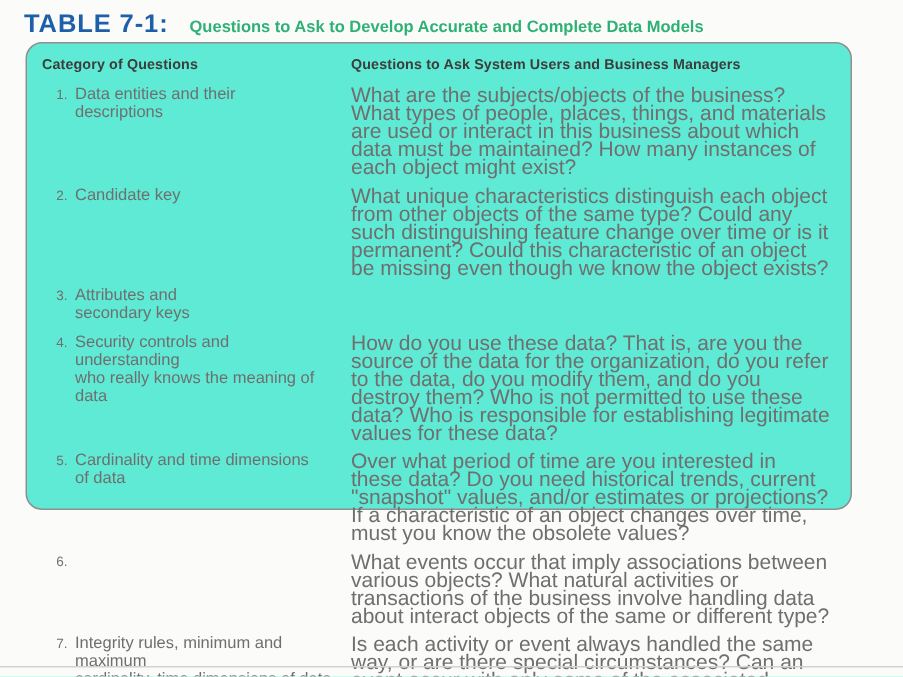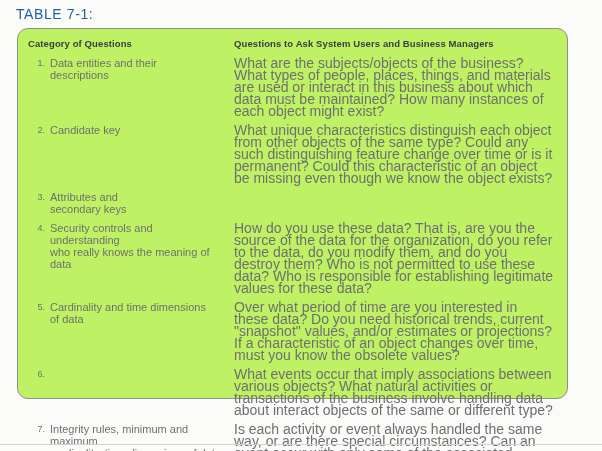--- a/index.html
+++ b/index.html
@@ -19,39 +19,39 @@
   .title-bar {
     position: absolute;
     left: 16px;
     top: 6px;
     display: flex;
     align-items: baseline;
     gap: 14px;
     white-space: nowrap;
   }
   .table-label {
-    font-size: 14px;
-    font-weight: normal;
+    font-size: 17px;
+    font-weight: bold;
     letter-spacing: 0.6px;
     color: #1d5fa8;
   }
   .table-title {
     font-size: 11px;
     font-weight: bold;
     color: #2fb074;
   }
   .table-box {
     position: absolute;
     left: 17px;
     top: 28px;
     width: 551px;
-    height: 371px;
+    height: 312px;
     border: 1px solid #8f8f8f;
     border-radius: 11px;
-    background: #bef264;
+    background: #5eead4;
     box-sizing: border-box;
     padding: 9px 12px 8px 10px;
   }
   .grid-row {
     display: grid;
     grid-template-columns: 196px 1fr;
     column-gap: 10px;
     margin-bottom: 7px;
   }
   .header-row {
@@ -97,20 +97,21 @@
     background: #d2d2d0;
   }
 </style>
 </head>
 <body>
 
 <div class="page">
 
   <div class="title-bar">
     <span class="table-label">TABLE 7-1:</span>
+    <span class="table-title">Questions to Ask to Develop Accurate and Complete Data Models</span>
   </div>
 
   <div class="table-box">
 
     <div class="grid-row header-row">
       <div class="col-header">Category of Questions</div>
       <div class="col-header">Questions to Ask System Users and Business Managers</div>
     </div>
 
     <div class="grid-row">

